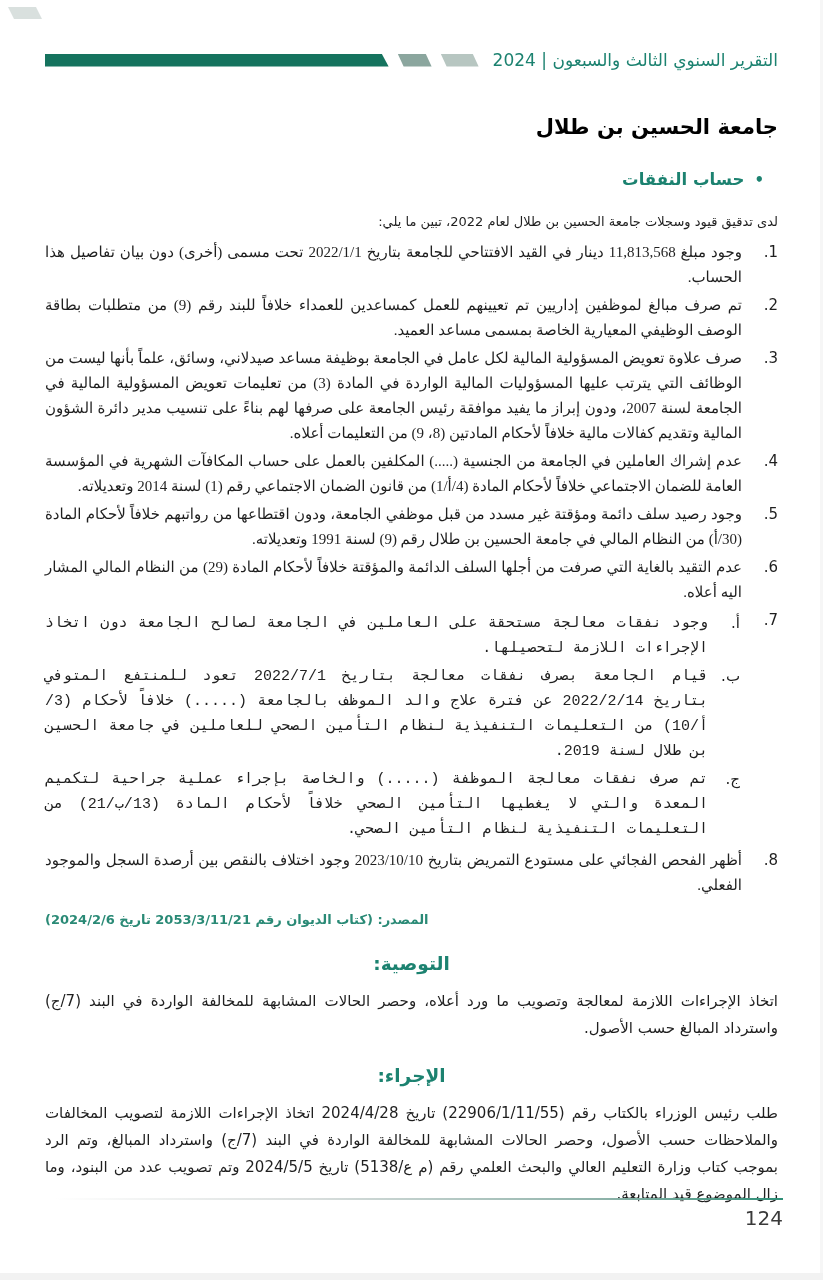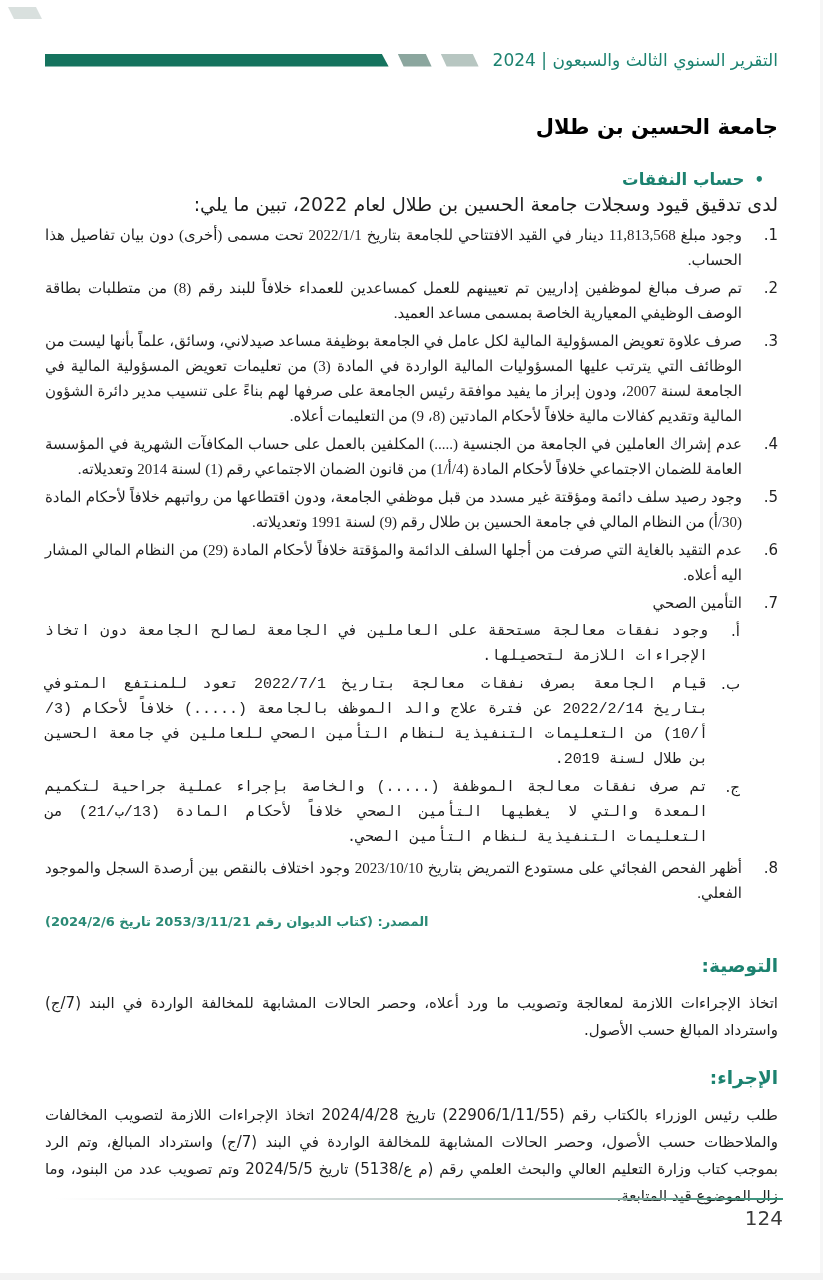--- a/index.html
+++ b/index.html
@@ -22,34 +22,34 @@
   .bar-medium{width:34px;background:#8ba69e;margin-left:9px;
        clip-path:polygon(0 0,calc(100% - 6px) 0,100% 100%,6px 100%);}
   .bar-dark{flex:1;background:#15735e;
        clip-path:polygon(0 0,calc(100% - 7px) 0,100% 100%,0 100%);}
 
   .content{position:absolute;top:68px;right:45px;left:45px;color:#1f1f1f;}
   .uni-title{margin-top:44px;color:#000000;font-weight:bold;font-size:21px;line-height:30px;}
   .section-bullet{margin-top:26px;color:#1c8270;font-weight:bold;font-size:16.5px;line-height:24px;
        padding-right:14px;display:flex;align-items:baseline;}
   .section-bullet .dot{font-size:15px;margin-left:10px;}
-  .intro{font-size:19px;line-height:25px;}
+  .intro{margin-top:17px;font-size:13px;line-height:25px;}
 
   .findings{margin-top:6px;}
   .finding{display:flex;margin-bottom:3px;}
   .f-marker{width:36px;flex:0 0 36px;font-size:15px;line-height:25px;text-align:right;}
   .f-text{flex:1;font-size:15px;line-height:25px;text-align:justify;font-family:Liberation Serif, serif;}
   .subs{margin-top:3px;}
   .sub{display:flex;margin-bottom:3px;padding-right:2px;}
   .s-marker{width:32px;flex:0 0 32px;font-size:15px;line-height:25px;text-align:right;}
   .s-text{flex:1;font-size:15px;line-height:25px;text-align:justify;font-family:Liberation Mono, monospace;}
 
-  .source-line{margin-top:6px;text-align:left;direction:rtl;color:#2a8a76;font-size:13px;
+  .source-line{margin-top:12px;text-align:left;direction:rtl;color:#2a8a76;font-size:13px;
        line-height:20px;font-weight:bold;}
-  .sec-heading{margin-top:21px;color:#1c8270;font-weight:bold;font-size:18.5px;line-height:26px;}
+  .sec-heading{margin-top:21px;color:#1c8270;font-weight:bold;font-size:18.5px;line-height:26px;text-align:center;}
   .sec-body{margin-top:11px;font-size:15px;line-height:27px;text-align:justify;}
 
   .footer-rule{position:absolute;top:1198px;left:55px;right:40px;height:2px;
        background:linear-gradient(to left,#2e8f77 0%,#8fb3aa 25%,#d9dedd 65%,rgba(235,235,235,0) 100%);}
   .page-number{position:absolute;top:1206px;right:40px;font-size:20px;color:#3a3a3a;direction:ltr;}
 </style>
 </head>
 <body>
 
 <div class="page">
@@ -81,21 +81,21 @@
     <div class="f-marker">1.</div>
     <div class="f-body" style="flex:1">
       <div class="f-text">وجود مبلغ 11,813,568 دينار في القيد الافتتاحي للجامعة بتاريخ 2022/1/1 تحت مسمى (أخرى) دون بيان تفاصيل هذا الحساب.</div>
 
     </div>
   </div>
 
   <div class="finding">
     <div class="f-marker">2.</div>
     <div class="f-body" style="flex:1">
-      <div class="f-text">تم صرف مبالغ لموظفين إداريين تم تعيينهم للعمل كمساعدين للعمداء خلافاً للبند رقم (8) من متطلبات بطاقة الوصف الوظيفي المعيارية الخاصة بمسمى مساعد العميد.</div>
+      <div class="f-text">تم صرف مبالغ لموظفين إداريين تم تعيينهم للعمل كمساعدين للعمداء خلافاً للبند رقم (9) من متطلبات بطاقة الوصف الوظيفي المعيارية الخاصة بمسمى مساعد العميد.</div>
 
     </div>
   </div>
 
   <div class="finding">
     <div class="f-marker">3.</div>
     <div class="f-body" style="flex:1">
       <div class="f-text">صرف علاوة تعويض المسؤولية المالية لكل عامل في الجامعة بوظيفة مساعد صيدلاني، وسائق، علماً بأنها ليست من الوظائف التي يترتب عليها المسؤوليات المالية الواردة في المادة (3) من تعليمات تعويض المسؤولية المالية في الجامعة لسنة 2007، ودون إبراز ما يفيد موافقة رئيس الجامعة على صرفها لهم بناءً على تنسيب مدير دائرة الشؤون المالية وتقديم كفالات مالية خلافاً لأحكام المادتين (8، 9) من التعليمات أعلاه.</div>
 
     </div>
@@ -121,21 +121,20 @@
     <div class="f-marker">6.</div>
     <div class="f-body" style="flex:1">
       <div class="f-text">عدم التقيد بالغاية التي صرفت من أجلها السلف الدائمة والمؤقتة خلافاً لأحكام المادة (29) من النظام المالي المشار اليه أعلاه.</div>
 
     </div>
   </div>
 
   <div class="finding">
     <div class="f-marker">7.</div>
     <div class="f-body" style="flex:1">
-      <div class="f-text">التأمين الصحي</div>
       <div class="subs">
   <div class="sub">
     <div class="s-marker">أ.</div>
     <div class="s-text">وجود نفقات معالجة مستحقة على العاملين في الجامعة لصالح الجامعة دون اتخاذ الإجراءات اللازمة لتحصيلها.</div>
   </div>
 
   <div class="sub">
     <div class="s-marker">ب.</div>
     <div class="s-text">قيام الجامعة بصرف نفقات معالجة بتاريخ 2022/7/1 تعود للمنتفع المتوفي بتاريخ 2022/2/14 عن فترة علاج والد الموظف بالجامعة (.....) خلافاً لأحكام (3/أ/10) من التعليمات التنفيذية لنظام التأمين الصحي للعاملين في جامعة الحسين بن طلال لسنة 2019.</div>
   </div>

